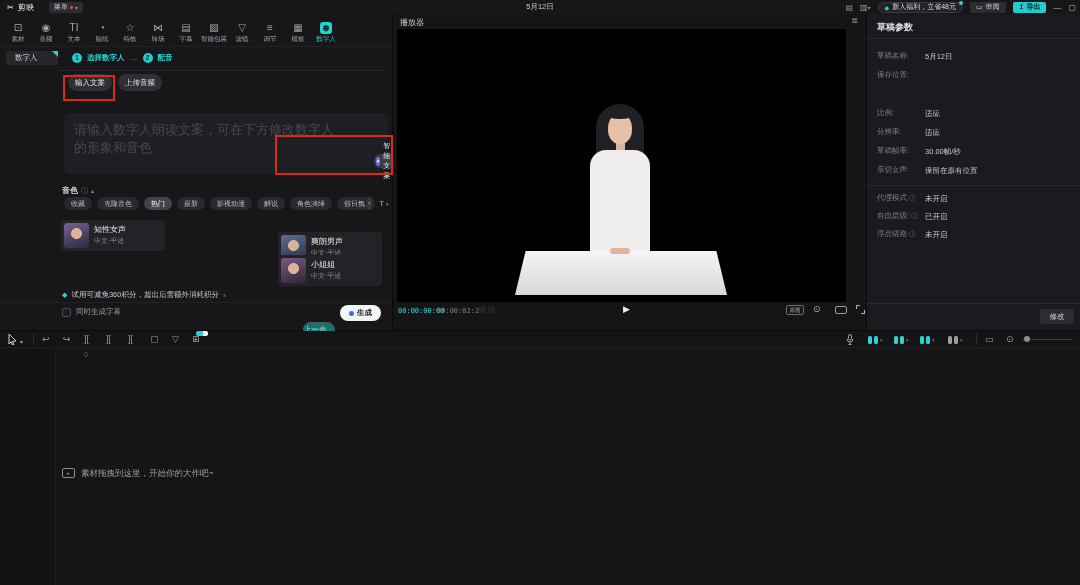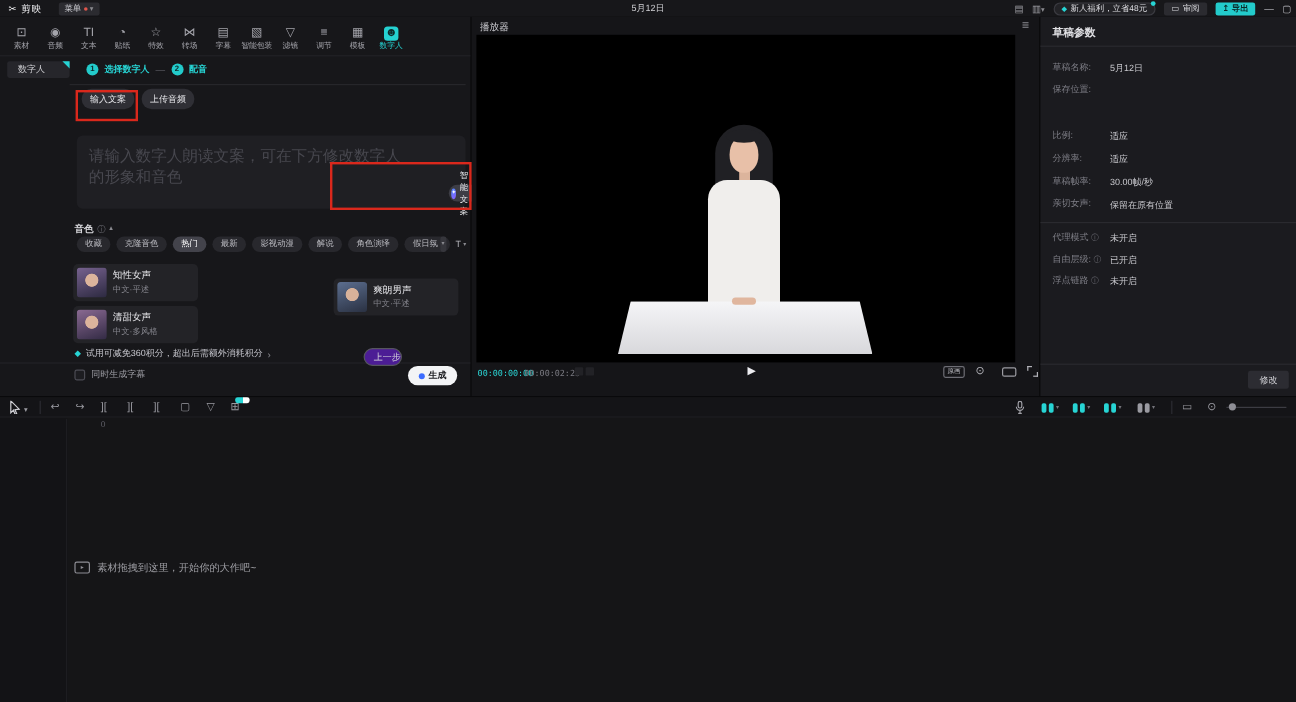--- a/index.html
+++ b/index.html
@@ -91,22 +91,22 @@
 
   .credits-row { position:absolute; left:62px; top:276px; display:flex; align-items:center; gap:4px; }
   .credits-row .gem { font-size:7px; }
   .credits-row .txt { color:#c6c6cd; font-size:7.5px; }
   .credits-row .arr { color:#8a8a90; font-size:8px; }
 
   .lp-bottom-div { position:absolute; left:0; top:288px; width:392px; height:1px; background:#222226; }
   .cbx { position:absolute; left:62px; top:294px; width:9px; height:9px; border:1px solid #4c4c54;
     border-radius:2px; background:#1d1d21; }
   .cbx-lbl { position:absolute; left:76px; top:293px; font-size:7.5px; color:#9c9ca3; }
-  .prev-btn { position:absolute; left:303px; top:276px; width:32px; height:15px; border:1px solid #56565e;
-    border-radius:8px; background:#4c1d95; color:#d8d8dc; font-size:7.5px; text-align:right; line-height:14px; }
+  .prev-btn { position:absolute; left:303px; top:308px; width:32px; height:15px; border:1px solid #56565e;
+    border-radius:8px; background:#0f766e; color:#d8d8dc; font-size:7.5px; text-align:left; line-height:14px; }
   .gen-btn { position:absolute; left:340px; top:291px; width:41px; height:16px; border-radius:9px;
     background:#f3f4f6; display:flex; align-items:center; justify-content:center; gap:3px; }
   .gen-dot { width:5px; height:5px; border-radius:50%; background:#3b6bff; }
   .gen-lbl { color:#17181c; font-size:7.5px; font-weight:bold; }
 
   
   .player-panel { position:absolute; left:393px; top:14px; width:473px; height:316px; background:#151518; }
   .pl-title { position:absolute; left:7px; top:3px; font-size:8px; color:#c9c9ce; }
   .pl-menu { position:absolute; right:8px; top:2px; font-size:8px; color:#8a8a90; }
   .video { position:absolute; left:4px; top:15px; width:449px; height:273px; background:#000; overflow:hidden; }
@@ -263,24 +263,24 @@
     <div class="vcard" style="left:61px;top:206px;">
       <span class="avatar av-f1"></span>
       <span class="vname">知性女声</span>
       <span class="vtag">中文·平述</span>
     </div>
     <div class="vcard" style="left:278px;top:218px;text-align:right;">
       <span class="avatar av-m1"></span>
       <span class="vname">爽朗男声</span>
       <span class="vtag">中文·平述</span>
     </div>
-    <div class="vcard" style="left:61px;top:241px;">
-      <span class="avatar av-f3"></span>
-      <span class="vname">清甜女声</span>
-      <span class="vtag">中文·多风格</span>
+    <div class="vcard" style="left:278px;top:241px;">
+      <span class="avatar av-f5"></span>
+      <span class="vname">小姐姐</span>
+      <span class="vtag">中文·平述</span>
     </div>
 
     <div class="credits-row">
       <span class="gem">◆</span>
       <span class="txt">试用可减免360积分，超出后需额外消耗积分</span>
       <span class="arr">›</span>
     </div>
 
     <div class="lp-bottom-div"></div>
     <div class="cbx"></div>

